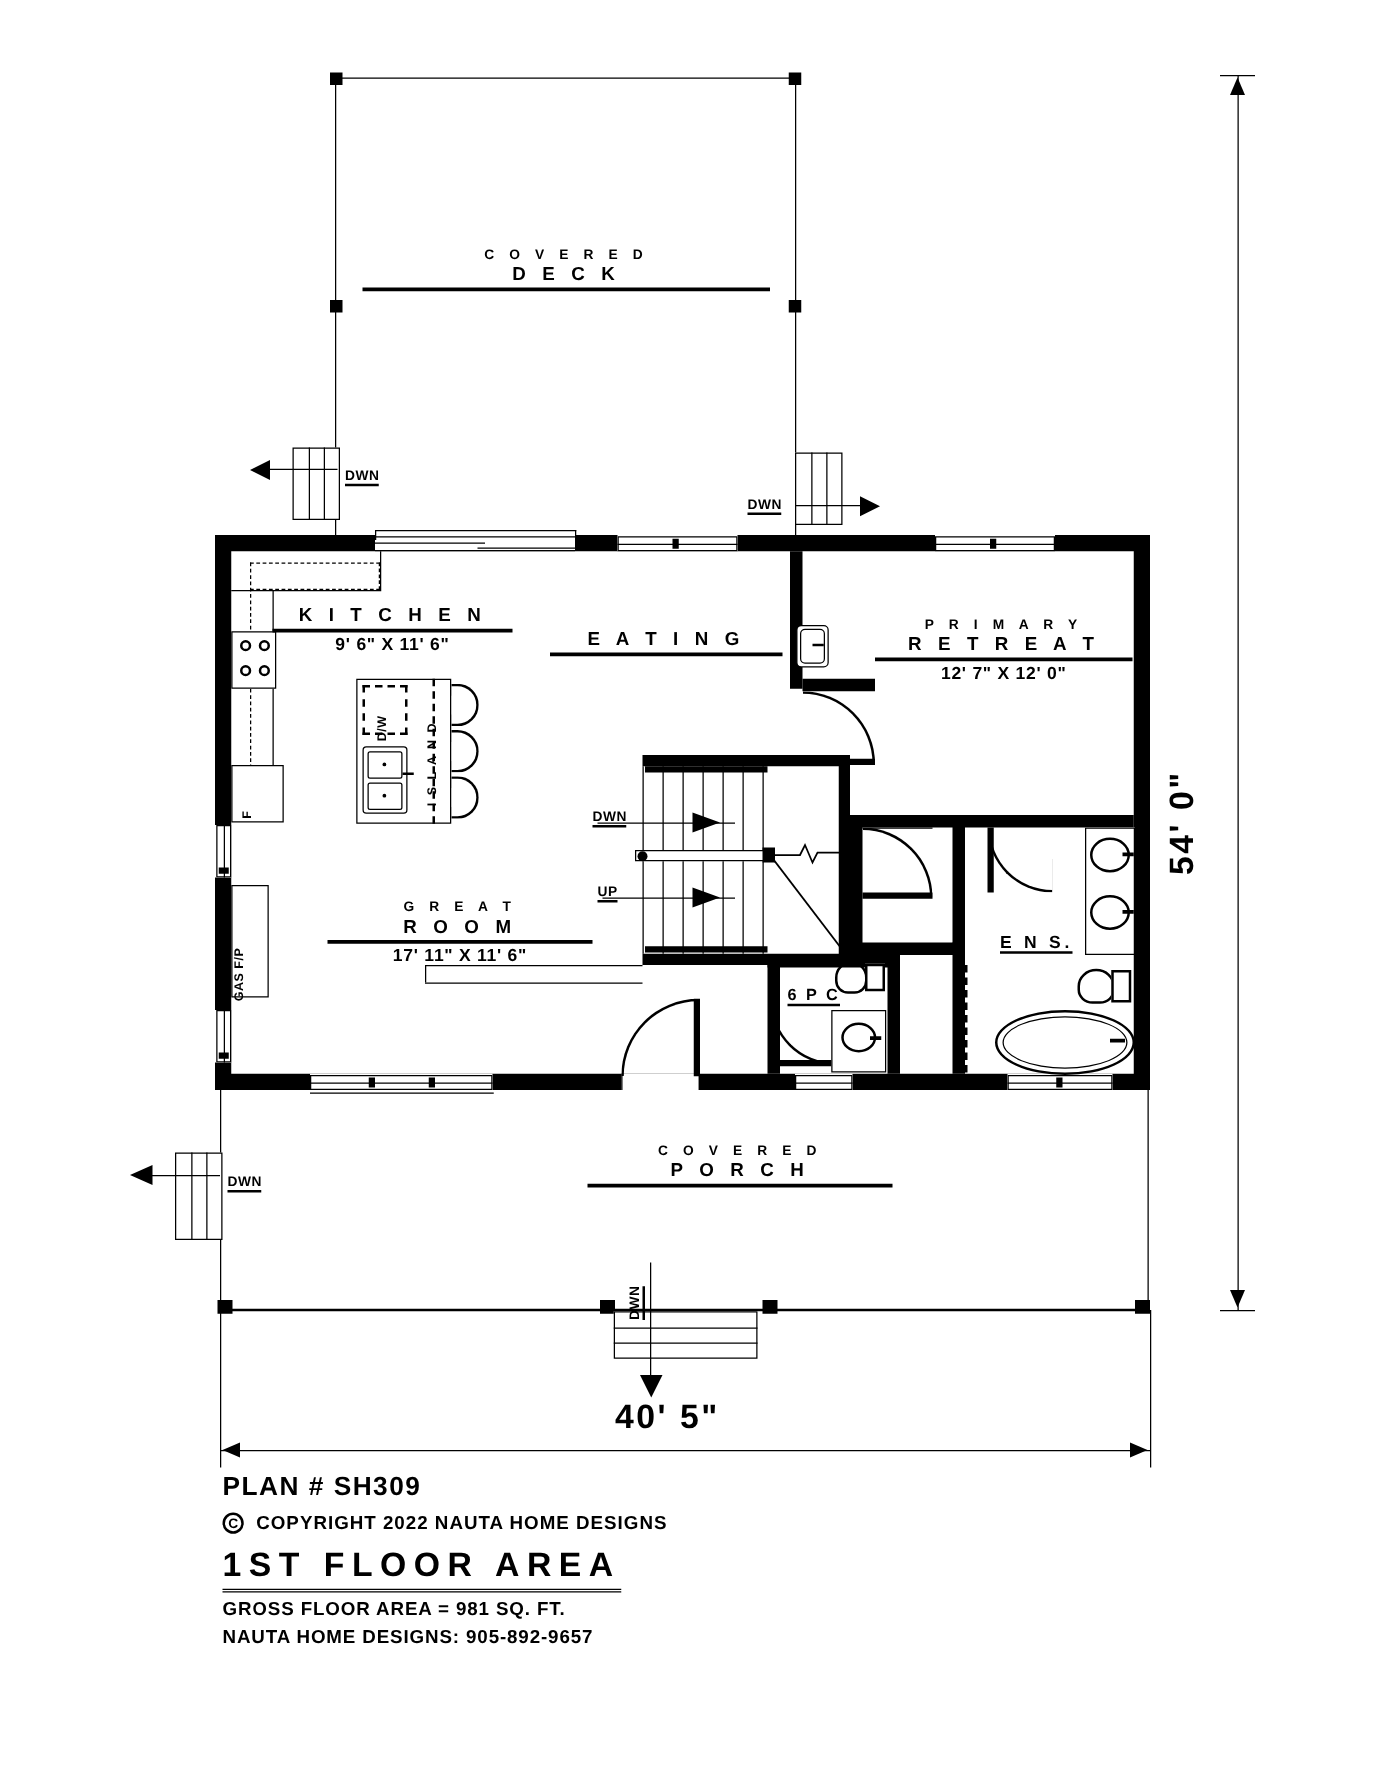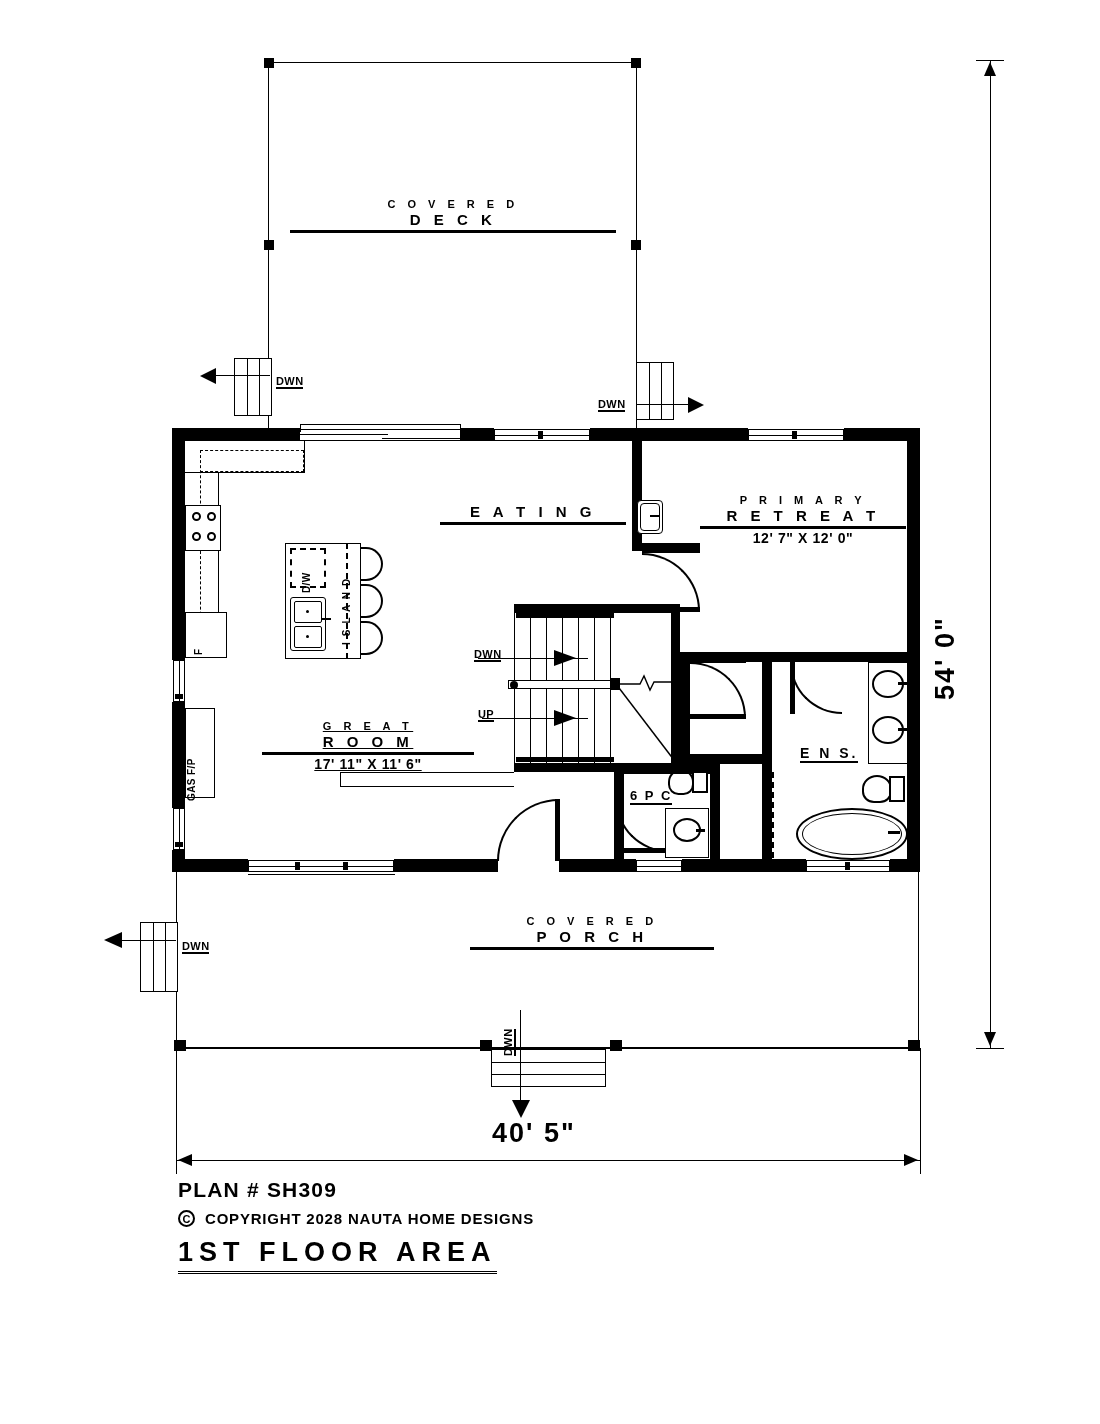--- a/index.html
+++ b/index.html
@@ -232,29 +232,33 @@
   <div class="fill" style="left:306px; top:635px; width:3px; height:3px; border-radius:50%;"></div>
   <div class="abs" style="left:322px; top:618px; width:9px; height:2px; background:#000;"></div>
 
   <div class="abs" style="left:346px; top:543px; width:0; height:116px; border-left:2px dashed #000;"></div>
   <div class="cap rot90" style="left:352px; top:634px; font-size:10px; letter-spacing:1.6px;">I S L A N D</div>
 
   <div class="abs" style="left:361px; top:547px; width:22px; height:34px; border:2px solid #000; border-left:none; border-radius:0 22px 22px 0; box-sizing:border-box;"></div>
   <div class="abs" style="left:361px; top:584px; width:22px; height:34px; border:2px solid #000; border-left:none; border-radius:0 22px 22px 0; box-sizing:border-box;"></div>
   <div class="abs" style="left:361px; top:621px; width:22px; height:34px; border:2px solid #000; border-left:none; border-radius:0 22px 22px 0; box-sizing:border-box;"></div>
 
+  <div class="lbl" style="left:218px; top:484px; width:192px;">
+    <span class="t2">K I T C H E N</span>
+    <span class="dim">9' 6" X 11' 6"</span>
+  </div>
 
   <div class="lbl" style="left:440px; top:503px; width:186px;">
     <span class="t2">E A T I N G</span>
   </div>
 
   <div class="thin" style="left:185px; top:708px; width:30px; height:90px;"></div>
   <div class="cap rot90" style="left:197px; top:790px; font-size:10px;">GAS F/P</div>
 
-  <div class="lbl" style="left:262px; top:720px; width:212px;text-decoration:underline;">
+  <div class="lbl" style="left:262px; top:720px; width:212px;">
     <span class="t1">G R E A T</span>
     <span class="t2">R O O M</span>
     <span class="dim">17' 11" X 11' 6"</span>
   </div>
 
   <div class="fill" style="left:514px; top:604px; width:166px; height:9px;"></div>
   <div class="fill" style="left:671px; top:604px; width:9px; height:168px;"></div>
   <div class="fill" style="left:514px; top:763px; width:166px; height:9px;"></div>
   <div class="vline" style="left:514px; top:613px; height:150px;"></div>
 
@@ -380,18 +384,20 @@
   <div class="hline" style="left:491px; top:1062px; width:115px;"></div>
   <div class="hline" style="left:491px; top:1074px; width:115px;"></div>
   <div class="vline" style="left:520px; top:1010px; height:95px;"></div>
   <div class="abs" style="left:512px; top:1100px; width:0;height:0;border-left:9px solid transparent;border-right:9px solid transparent;border-top:18px solid #000;"></div>
   <div class="cap u rot90" style="left:516px; top:1042px;">DWN</div>
 
   <div id="titleblock">
     <div class="tb-plan">PLAN # SH309</div>
     <div class="tb-copy-row">
       <div class="tb-cmark">C</div>
-      <div class="tb-copy">COPYRIGHT 2028 NAUTA HOME DESIGNS</div>
+      <div class="tb-copy">COPYRIGHT 2022 NAUTA HOME DESIGNS</div>
     </div>
     <div class="tb-title">1ST FLOOR AREA</div>
+    <div class="tb-line">GROSS  FLOOR AREA  =  981  SQ. FT.</div>
+    <div class="tb-line">NAUTA HOME DESIGNS:  905-892-9657</div>
   </div>
 
 </div>
 
 </body></html>

